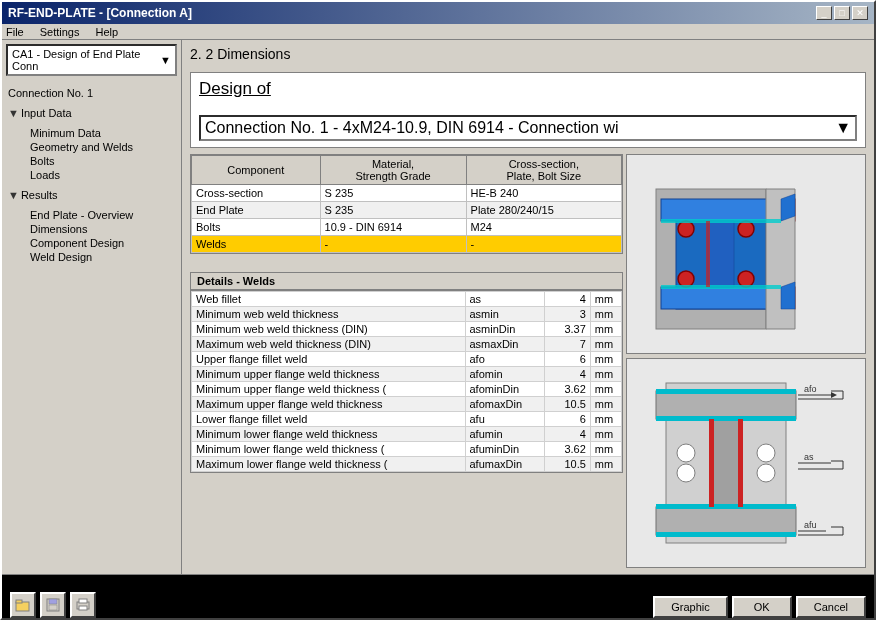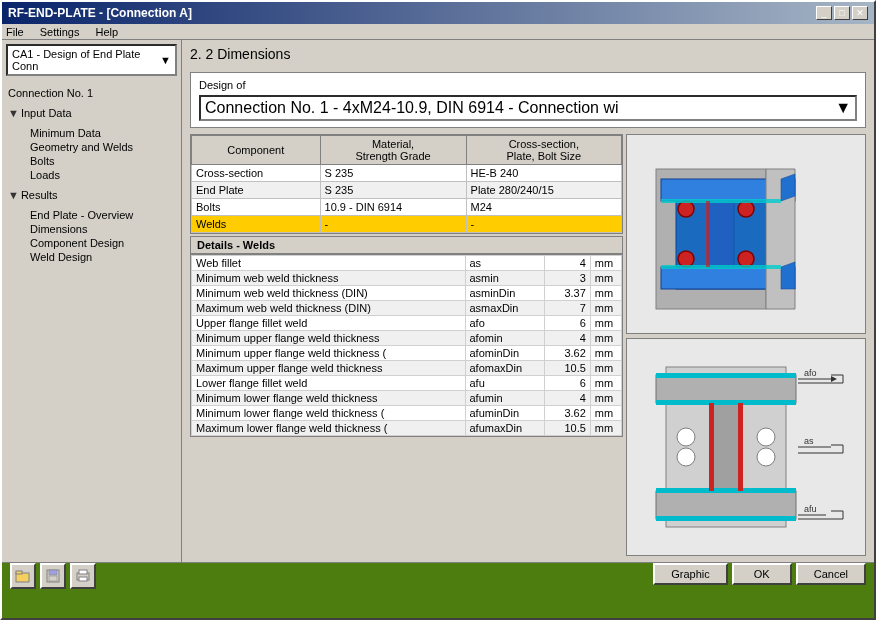--- a/index.html
+++ b/index.html
@@ -24,49 +24,49 @@
     .sidebar-section-header span { font-size: 11px; }
     .tree-icon { font-size: 9px; color: #333; }
     .sidebar-subsection { padding-left: 8px; }
     .sidebar-subitem { padding-left: 16px; font-size: 11px; padding-top: 1px; padding-bottom: 1px; cursor: pointer; }
     
     .main-panel { flex: 1; padding: 6px 8px; display: flex; flex-direction: column; gap: 6px; overflow: hidden; }
     
     .section-title { font-size: 14px; font-weight: normal; color: #000; margin-bottom: 4px; }
     
     .design-of-box { background: white; border: 1px solid #808080; padding: 6px 8px; }
-    .design-of-label { font-size: 11px; margin-bottom: 4px; }
+    .design-of-label { font-size: 17px; margin-bottom: 16px; text-decoration: underline; }
     .design-of-dropdown { background: white; border: 2px inset #808080; padding: 2px 4px; font-size: 16px; width: 100%; display: flex; justify-content: space-between; align-items: center; cursor: pointer; }
     
     .data-and-graphic { display: flex; gap: 3px; flex: 1; overflow: hidden; }
     
     .data-panel { flex: 1; overflow: hidden; display: flex; flex-direction: column; }
     
     .table-container { background: white; border: 1px solid #808080; overflow: auto; }
     
     table { width: 100%; border-collapse: collapse; font-size: 11px; }
     th { background: #d4d0c8; border: 1px solid #808080; padding: 2px 4px; text-align: center; font-weight: normal; }
     td { border: 1px solid #c0c0c0; padding: 2px 4px; }
     tr:nth-child(odd) td { background: white; }
     tr:nth-child(even) td { background: #f0f0f0; }
     tr.highlighted td { background: #ffcc00; }
     
-    .details-section { margin-top: 2px; }
+    .details-section { margin-top: 18px; }
     .details-header { background: #d4d0c8; border: 1px solid #808080; padding: 2px 6px; font-size: 11px; font-weight: bold; }
     .details-table td { border: 1px solid #d0d0d0; padding: 1px 4px; }
     .details-table tr td:first-child { min-width: 240px; }
     .details-table tr td:nth-child(2) { min-width: 70px; }
     .details-table tr td:nth-child(3) { min-width: 40px; text-align: right; }
     .details-table tr td:nth-child(4) { min-width: 25px; }
     
     .graphic-panel { width: 240px; flex-shrink: 0; display: flex; flex-direction: column; gap: 4px; }
     .graphic-3d { background: #e8e8e8; border: 1px solid #808080; height: 200px; display: flex; align-items: center; justify-content: center; overflow: hidden; }
     .graphic-2d { background: #e8e8e8; border: 1px solid #808080; flex: 1; display: flex; align-items: center; justify-content: center; overflow: hidden; position: relative; }
     
-    .bottom-bar { height: 56px; background: #4d7c0f; border-top: 1px solid #808080; display: flex; align-items: flex-start; justify-content: space-between; padding: 0 8px; }
+    .bottom-bar { height: 44px; background: #000000; border-top: 1px solid #808080; display: flex; align-items: flex-end; justify-content: space-between; padding: 0 8px; }
     .bottom-left { display: flex; gap: 4px; }
     .bottom-right { display: flex; gap: 4px; }
     .btn { background: #d4d0c8; border: 2px solid #fff; border-right-color: #404040; border-bottom-color: #404040; padding: 3px 16px; font-size: 11px; cursor: pointer; min-width: 60px; text-align: center; }
     .icon-btn { background: #d4d0c8; border: 2px solid #fff; border-right-color: #404040; border-bottom-color: #404040; width: 26px; height: 26px; display: flex; align-items: center; justify-content: center; cursor: pointer; font-size: 14px; }
 
     .label-col { min-width: 260px; }
     .sym-col { min-width: 60px; }
     .val-col { min-width: 45px; text-align: right; }
     .unit-col { min-width: 25px; }
 

